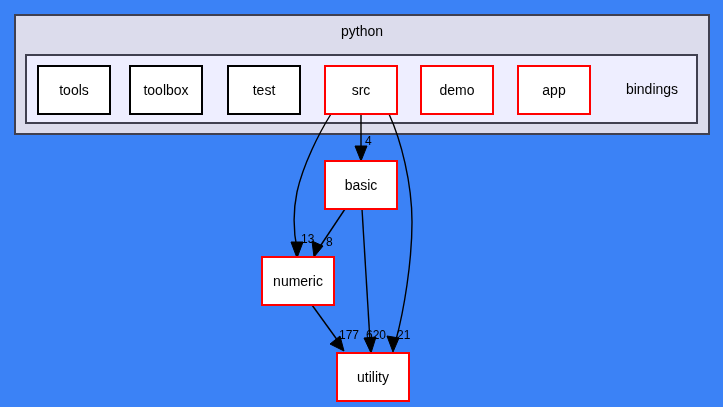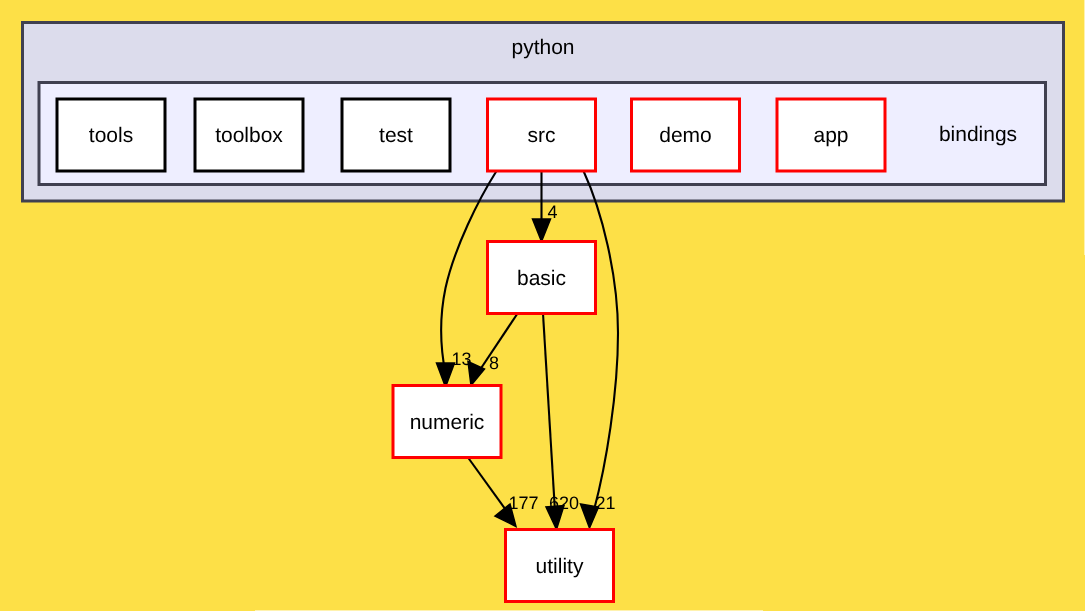--- a/index.html
+++ b/index.html
@@ -4,21 +4,21 @@
 <style>
   html, body {
     margin: 0;
     padding: 0;
     background: #ffffff;
   }
   #graph-root {
     position: relative;
     width: 723px;
     height: 407px;
-    background: #fde047;
+    background: #3b82f6;
     font-family: "Liberation Sans", sans-serif;
     overflow: hidden;
   }
   #graph-svg {
     position: absolute;
     left: 0;
     top: 0;
     width: 723px;
     height: 407px;
   }

